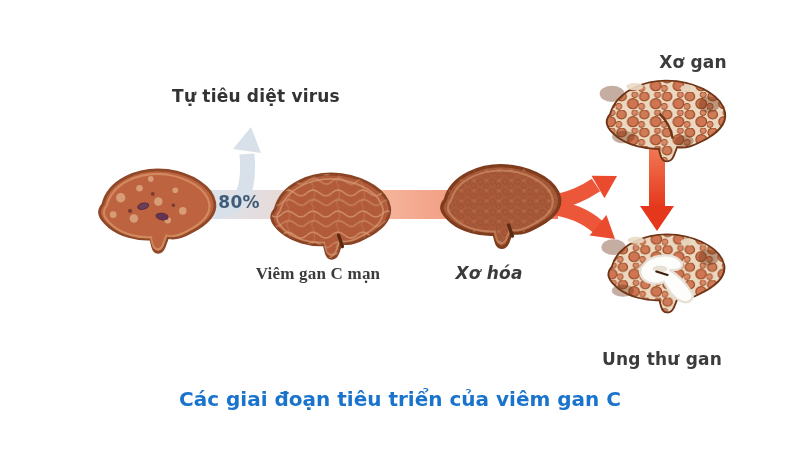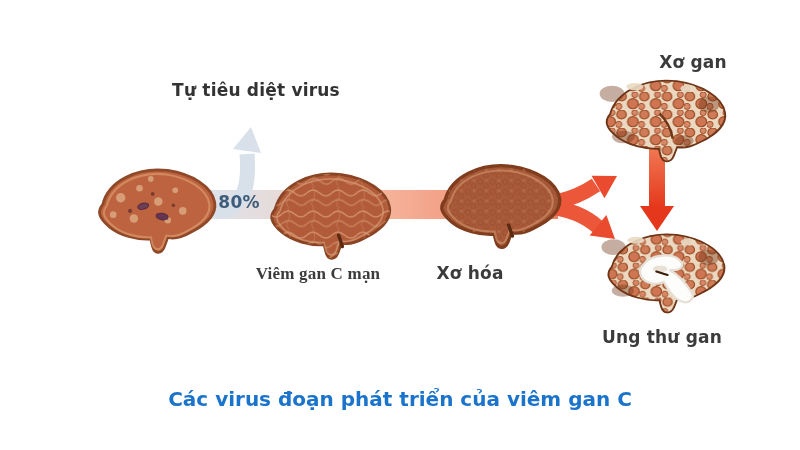--- a/index.html
+++ b/index.html
@@ -160,27 +160,27 @@
         <ellipse cx="100" cy="16" rx="8" ry="4"></ellipse>
       </g>
       <g>
         <path d="M 52 42 C 60 30 84 28 92 38 C 97 45 90 50 80 48 C 90 54 98 64 104 74 C 108 82 100 88 92 84 C 84 80 78 70 74 62 C 66 66 54 64 50 56 C 47 50 48 46 52 42 Z" fill="#fdfdfb" stroke="#e6e0d6" stroke-width="2.5"></path>
         <ellipse cx="70" cy="47" rx="8" ry="4" fill="#e8e2d6"></ellipse>
         <path d="M 66 50 l 12 4" stroke="#3f1d09" stroke-width="2.5" stroke-linecap="round"></path>
       </g>
     </g>
   </svg>
 
-  <div class="lbl self-clear" style="left:256px;top:90px;">Tự tiêu diệt virus</div>
+  <div class="lbl self-clear" style="left:256px;top:96px;">Tự tiêu diệt virus</div>
 
   <div class="lbl percent" style="left:239px;top:202px;">80%</div>
 
 
   <div class="lbl stage" style="left:318px;top:274px;font-family:Liberation Serif, serif;">Viêm gan C mạn</div>
 
-  <div class="lbl stage" style="left:470px;top:273px;">Xơ hóa</div>
+  <div class="lbl stage" style="left:489px;top:273px;font-style:italic;">Xơ hóa</div>
 
   <div class="lbl stage" style="left:675px;top:62px;margin-left:18px;">Xơ gan</div>
 
-  <div class="lbl stage" style="left:662px;top:337px;">Ung thư gan</div>
+  <div class="lbl stage" style="left:662px;top:359px;">Ung thư gan</div>
 
-  <div class="title">Các virus đoạn phát triển của viêm gan C</div>
+  <div class="title">Các giai đoạn tiêu triển của viêm gan C</div>
 </div>
 
 </body></html>

